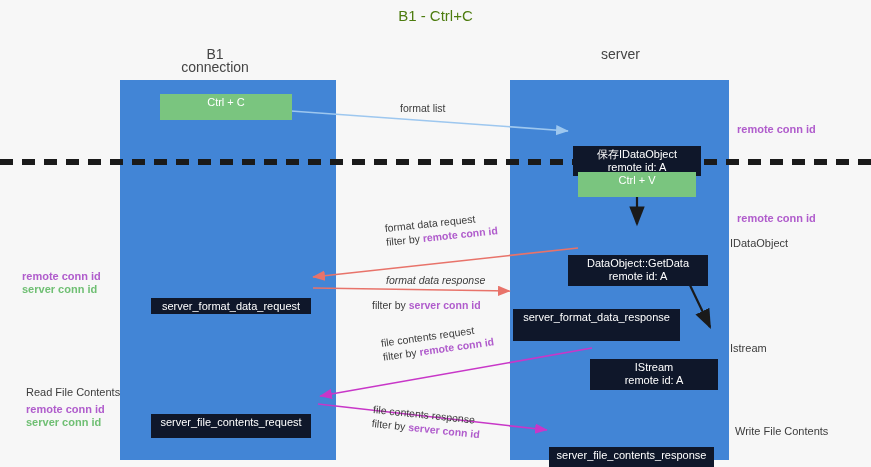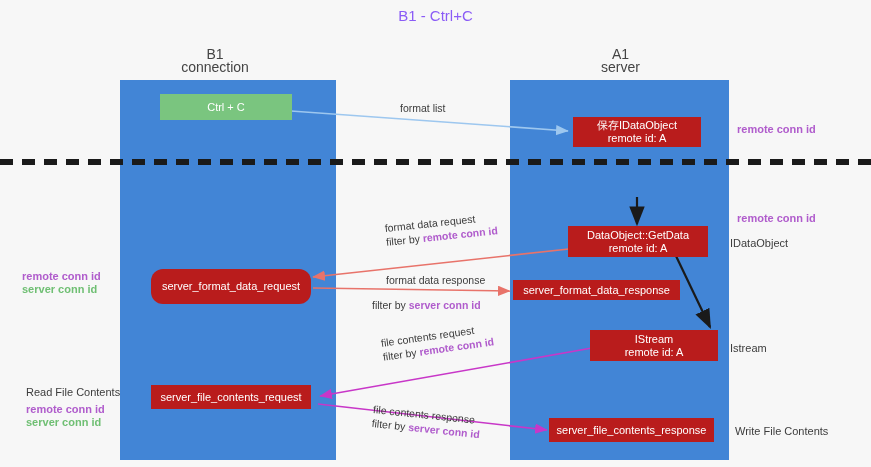--- a/index.html
+++ b/index.html
@@ -9,41 +9,41 @@
     font-family:"Liberation Sans","DejaVu Sans",sans-serif;
     overflow:hidden;
     position:relative;
     color:#3c3c3c;
   }
   #stage{position:absolute;left:0;top:0;width:871px;height:467px;}
 
   
   .title{
     position:absolute;left:0;top:6px;width:871px;
-    text-align:center;font-size:15px;line-height:19px;color:#8b5cf6;
+    text-align:center;font-size:15px;line-height:19px;color:#4d7c0f;
   }
   .title div{white-space:pre;}
 
   
   .colhead{
     position:absolute;text-align:center;font-size:14px;line-height:13px;color:#444;
   }
 
   
   .lane{position:absolute;background:#4285d6;}
 
   
   .box{
     position:absolute;box-sizing:border-box;
-    display:flex;flex-direction:column;align-items:center;justify-content:center;
+    display:flex;flex-direction:column;align-items:center;
     color:#ffffff;font-size:11px;line-height:13px;text-align:center;
     padding:2px 4px;
   }
   .box.green{background:#7ac57f;}
-  .box.orange{background:#b91c1c;}
+  .box.orange{background:#0f172a;margin-top:29px;}
   .box span{display:block;white-space:nowrap;}
 
   
   .sidelabel{
     position:absolute;font-size:11px;line-height:14px;white-space:nowrap;
   }
   .sidelabel.dark{color:#3c3c3c;}
   .sidelabel.purple{color:#b05ccc;font-weight:bold;}
   .sidelabel.green{color:#6fbf73;font-weight:bold;}
 
@@ -63,21 +63,20 @@
 
   <div class="title">
     <div>B1 - Ctrl+C</div>
   </div>
 
   <div class="colhead" style="left:145px;top:48px;width:140px;">
     <div>B1</div>
     <div>connection</div>
   </div>
   <div class="colhead" style="left:548px;top:48px;width:145px;">
-    <div>A1</div>
     <div>server</div>
   </div>
 
   <div class="lane" style="left:120px;top:80px;width:216px;height:380px;"></div>
   <div class="lane" style="left:510px;top:80px;width:219px;height:380px;"></div>
 
   <svg class="overlay" viewBox="0 0 871 467">
     <defs>
       <marker id="ah-blue" markerWidth="9" markerHeight="9" refX="7.5" refY="3.2" orient="auto">
         <path d="M0,0 L8,3.2 L0,6.4 z" fill="#9dc7ef"></path>
@@ -112,31 +111,34 @@
 
   <div class="box green" style="left:160px;top:94px;width:132px;height:26px;">
     <span>Ctrl + C</span>
   </div>
 
   <div class="box orange" style="left:573px;top:117px;width:128px;height:30px;">
     <span>保存IDataObject</span>
     <span>remote id: A</span>
   </div>
 
+  <div class="box green" style="left:578px;top:172px;width:118px;height:25px;">
+    <span>Ctrl + V</span>
+  </div>
 
   <div class="box orange" style="left:568px;top:226px;width:140px;height:31px;">
     <span>DataObject::GetData</span>
     <span>remote id: A</span>
   </div>
 
-  <div class="box orange" style="left:151px;top:269px;width:160px;height:35px;border-radius:12px;">
+  <div class="box orange" style="left:151px;top:269px;width:160px;height:16px;">
     <span>server_format_data_request</span>
   </div>
 
-  <div class="box orange" style="left:513px;top:280px;width:167px;height:20px;">
+  <div class="box orange" style="left:513px;top:280px;width:167px;height:32px;">
     <span>server_format_data_response</span>
   </div>
 
   <div class="box orange" style="left:590px;top:330px;width:128px;height:31px;">
     <span>IStream</span>
     <span>remote id: A</span>
   </div>
 
   <div class="box orange" style="left:151px;top:385px;width:160px;height:24px;">
     <span>server_file_contents_request</span>
@@ -159,21 +161,21 @@
   <div class="sidelabel purple" style="left:26px;top:402px;">remote conn id</div>
   <div class="sidelabel green" style="left:26px;top:415px;">server conn id</div>
 
   <div class="arrowlabel" style="left:400px;top:101px;">format list</div>
 
   <div class="arrowlabel rot" style="left:384px;top:221px;transform:rotate(-6deg);">
     <div>format data request</div>
     <div><span>filter by </span><span class="hl-purple">remote conn id</span></div>
   </div>
 
-  <div class="arrowlabel" style="left:386px;top:273px;">
+  <div class="arrowlabel" style="left:386px;top:273px;font-style:italic;">
     <div>format data response</div>
   </div>
   <div class="arrowlabel" style="left:372px;top:298px;">
     <span>filter by </span><span class="hl-purple">server conn id</span>
   </div>
 
   <div class="arrowlabel rot" style="left:380px;top:336px;transform:rotate(-8deg);">
     <div>file contents request</div>
     <div><span>filter by </span><span class="hl-purple">remote conn id</span></div>
   </div>

